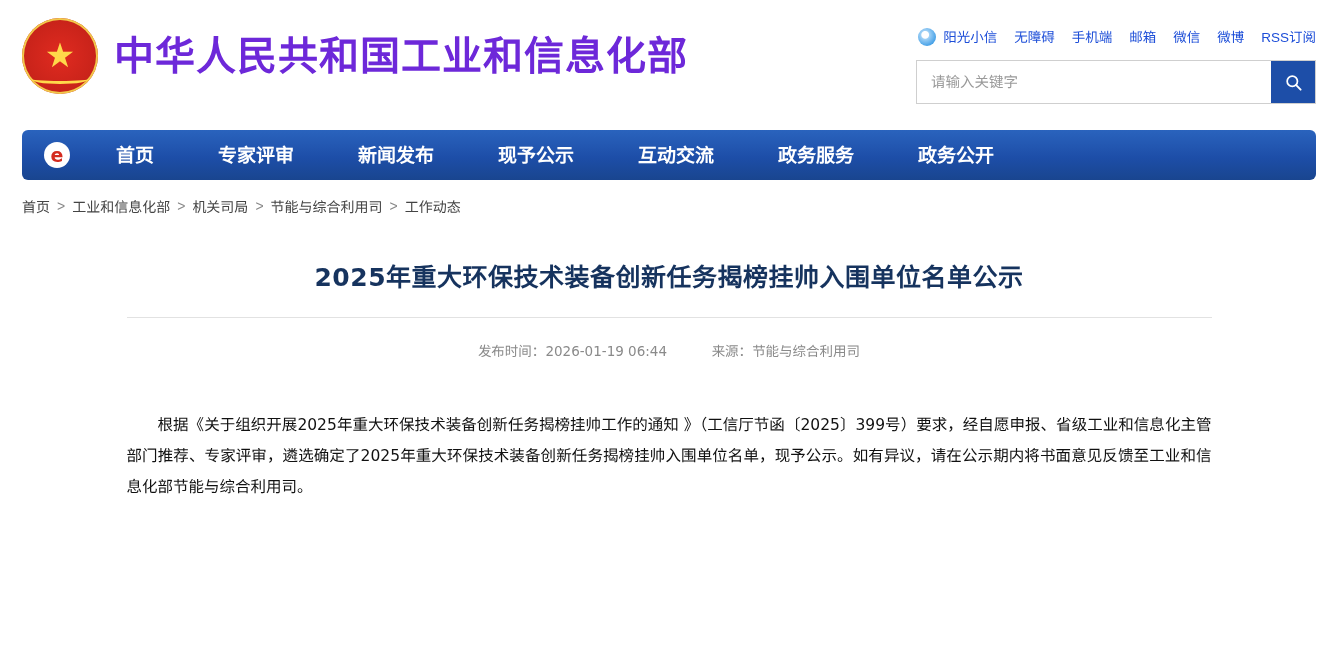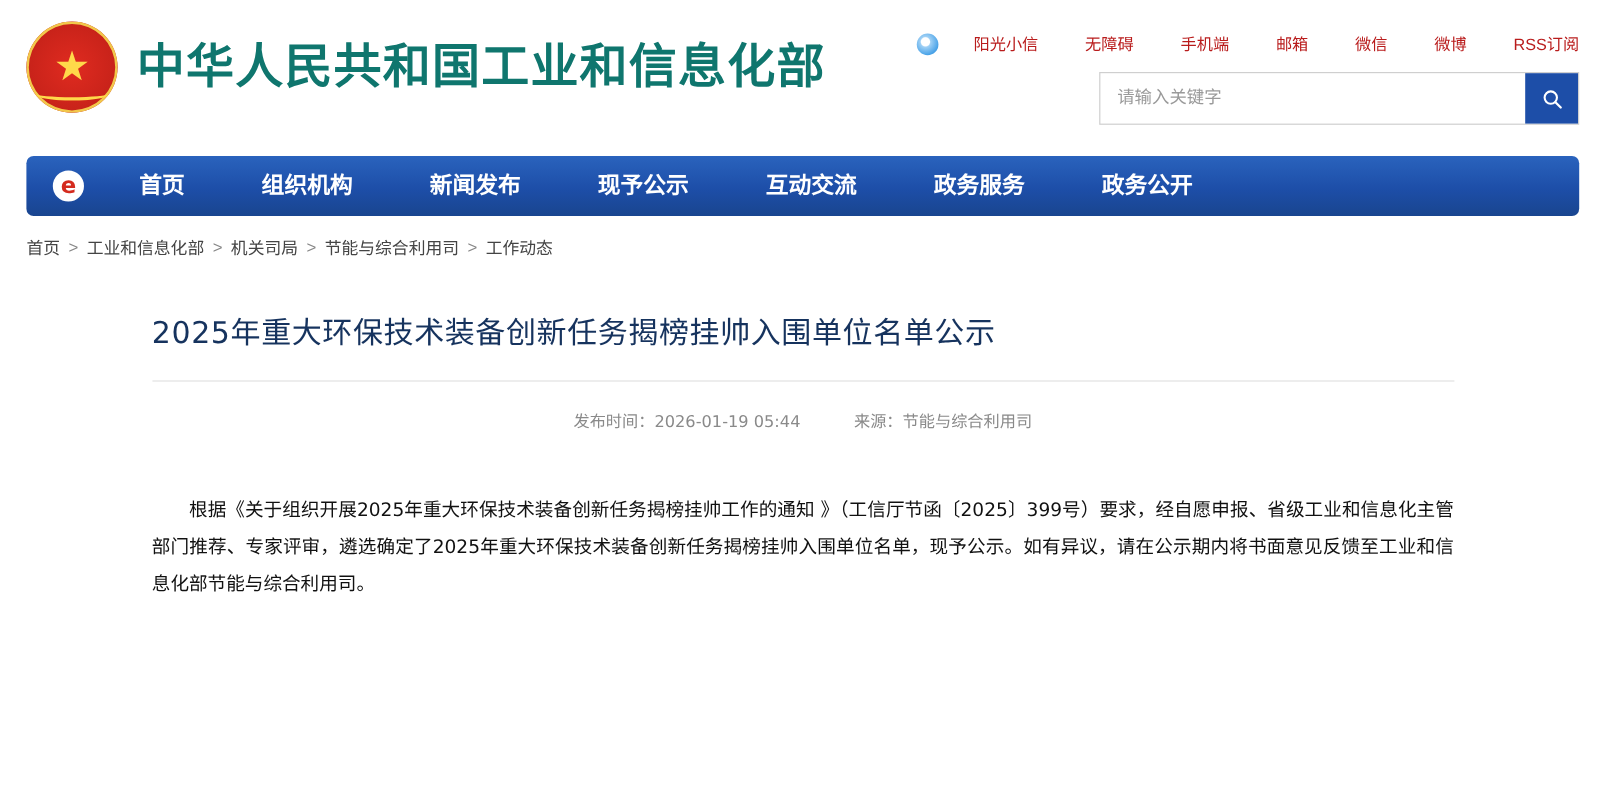--- a/index.html
+++ b/index.html
@@ -54,21 +54,21 @@
     border-bottom: 3px solid #ffd94a;
     border-radius: 0 0 50% 50%;
   }
 
   .brand-text { display: flex; flex-direction: column; justify-content: center; }
   .brand-cn {
     font-family: "DejaVu Sans", "Liberation Sans", sans-serif;
     font-weight: bold;
     font-size: 40px;
     letter-spacing: 1px;
-    color: #0f766e;
+    color: #6d28d9;
     line-height: 1.15;
     white-space: nowrap;
   }
   .brand-en {
     font-family: "Liberation Sans", sans-serif;
     font-size: 13.5px;
     color: #1a3f8f;
     margin-top: 6px;
     letter-spacing: 0.2px;
     white-space: nowrap;
@@ -78,21 +78,21 @@
   .toplinks {
     position: absolute;
     right: 22px;
     top: 26px;
     display: flex;
     align-items: center;
     gap: 17px;
     font-size: 13.5px;
     color: #333333;
   }
-  .toplinks a { color: #b91c1c; text-decoration: none; white-space: nowrap; margin-left: 22px; }
+  .toplinks a { color: #1d4ed8; text-decoration: none; white-space: nowrap; }
   .sun-icon {
     width: 18px; height: 18px;
     border-radius: 50%;
     background: radial-gradient(circle at 40% 38%, #ffffff 0 22%, #9fd0f5 28%, #4aa3e8 70%, #2e86d0 100%);
     display: inline-block;
     margin-right: -10px;
     position: relative;
     top: 1px;
   }
 
@@ -178,22 +178,23 @@
   .breadcrumb a { color: #444; text-decoration: none; }
   .breadcrumb .sep { color: #888; font-family: "Liberation Sans", sans-serif; }
 
   
   .article {
     margin: 0 auto;
     width: 1085px;
     padding-top: 44px;
   }
   .art-title {
+    text-align: center;
     font-size: 25px;
-    font-weight: normal;
+    font-weight: bold;
     color: #16335e;
     font-family: "DejaVu Sans", "Liberation Sans", sans-serif;
     letter-spacing: 0.5px;
     line-height: 1.4;
   }
   .art-meta {
     margin-top: 22px;
     border-top: 1px solid #e2e2e2;
     padding-top: 22px;
     text-align: center;
@@ -256,21 +257,21 @@
     </button>
   </div>
 </div>
 
 <div class="nav-outer">
   <div class="nav">
     <div class="nav-logo">
       <span>e</span>
     </div>
     <a class="nav-item" href="#">首页</a>
-    <a class="nav-item" href="#">组织机构</a>
+    <a class="nav-item" href="#">专家评审</a>
     <a class="nav-item" href="#">新闻发布</a>
     <a class="nav-item" href="#">现予公示</a>
     <a class="nav-item" href="#">互动交流</a>
     <a class="nav-item" href="#">政务服务</a>
     <a class="nav-item" href="#">政务公开</a>
   </div>
 </div>
 
 <div class="breadcrumb">
   <a href="#">首页</a>
@@ -281,21 +282,21 @@
   <span class="sep">&gt;</span>
   <a href="#">节能与综合利用司</a>
   <span class="sep">&gt;</span>
   <span>工作动态</span>
 </div>
 
 <div class="article">
   <div class="art-title">2025年重大环保技术装备创新任务揭榜挂帅入围单位名单公示</div>
 
   <div class="art-meta">
-    <span>发布时间：</span><span>2026-01-19 05:44</span>
+    <span>发布时间：</span><span>2026-01-19 06:44</span>
     <span class="gap"></span>
     <span>来源：</span><span>节能与综合利用司</span>
   </div>
 
   <div class="art-body">
     <p class="para-indent">根据《关于组织开展2025年重大环保技术装备创新任务揭榜挂帅工作的通知 》（工信厅节函〔2025〕399号）要求，经自愿申报、省级工业和信息化主管部门推荐、专家评审，遴选确定了2025年重大环保技术装备创新任务揭榜挂帅入围单位名单，现予公示。如有异议，请在公示期内将书面意见反馈至工业和信息化部节能与综合利用司。</p>
   </div>
 
   <div class="art-tail">
     <div class="tail-line">

